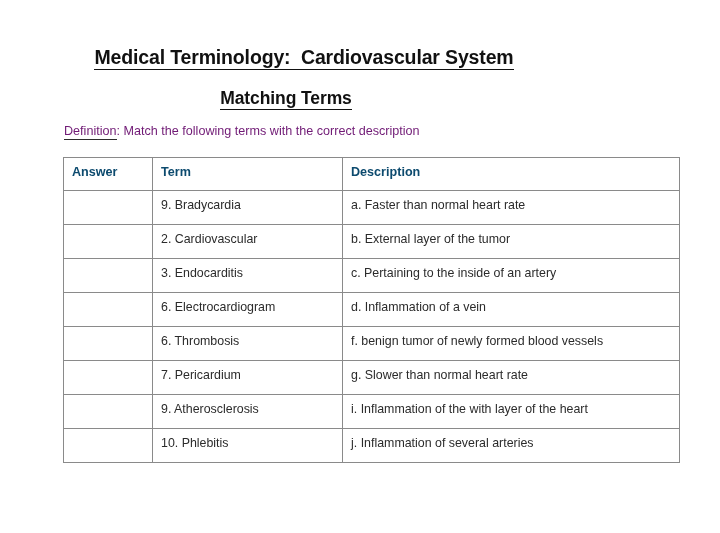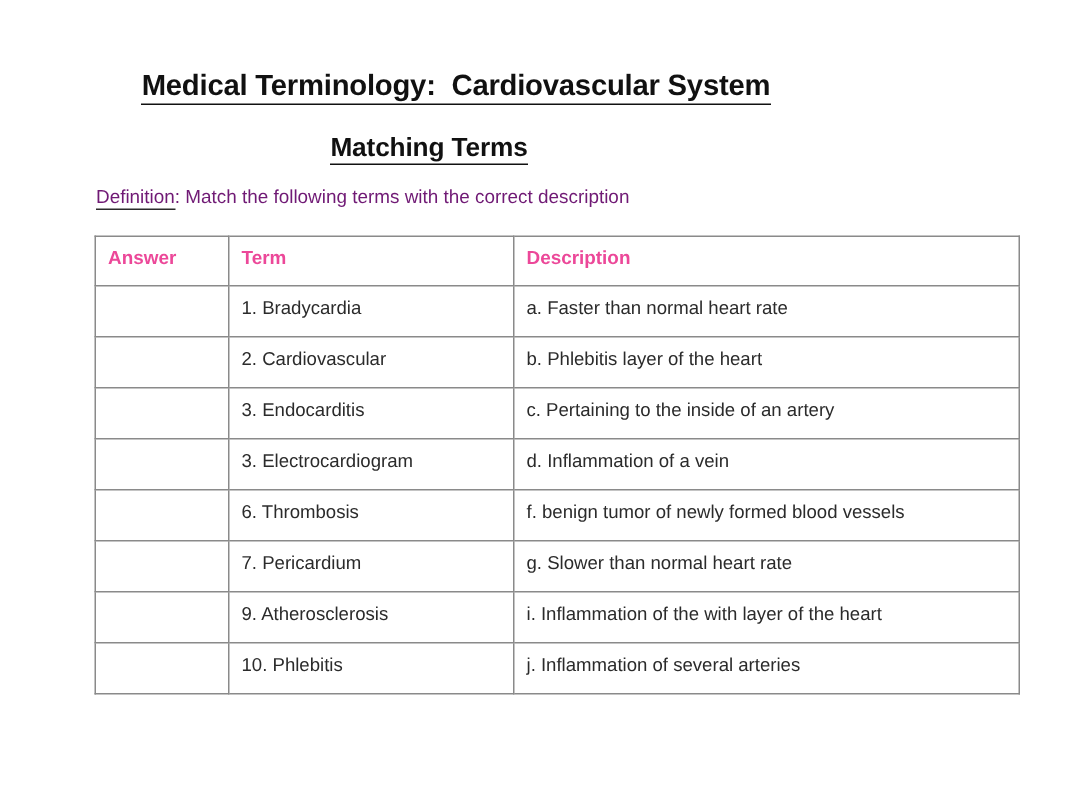--- a/index.html
+++ b/index.html
@@ -91,21 +91,21 @@
     vertical-align: top;
     padding: 6px 8px 6px 8px;
     font-size: 12.4px;
     color: #2b2b2b;
     line-height: 1.32;
     text-align: left;
     background: #ffffff;
   }
   table.match-table th {
     font-weight: bold;
-    color: #ec4899;
+    color: #0c4a6e;
     font-size: 12.6px;
     height: 20px;
   }
   .col-answer { width: 89px; }
   .col-term   { width: 190px; }
   .col-desc   { width: 337px; }
 
   tr.data-row td { height: 21px; }
   tr.tall-row td { height: 40px; }
 
@@ -132,36 +132,36 @@
       <thead>
         <tr>
           <th>Answer</th>
           <th>Term</th>
           <th>Description</th>
         </tr>
       </thead>
       <tbody id="table-body">
           <tr class="data-row">
             <td class="cell-answer"></td>
-            <td>1. Bradycardia</td>
+            <td>9. Bradycardia</td>
             <td>a. Faster than normal heart rate</td>
           </tr>
           <tr class="data-row">
             <td class="cell-answer"></td>
             <td>2. Cardiovascular</td>
-            <td>b. Phlebitis layer of the heart</td>
+            <td>b. External layer of the tumor</td>
           </tr>
           <tr class="data-row">
             <td class="cell-answer"></td>
             <td>3. Endocarditis</td>
             <td>c. Pertaining to the inside of an artery</td>
           </tr>
           <tr class="data-row">
             <td class="cell-answer"></td>
-            <td>3. Electrocardiogram</td>
+            <td>6. Electrocardiogram</td>
             <td>d. Inflammation of a vein</td>
           </tr>
           <tr class="data-row">
             <td class="cell-answer"></td>
             <td>6. Thrombosis</td>
             <td>f. benign tumor of newly formed blood vessels</td>
           </tr>
           <tr class="data-row">
             <td class="cell-answer"></td>
             <td>7. Pericardium</td>

